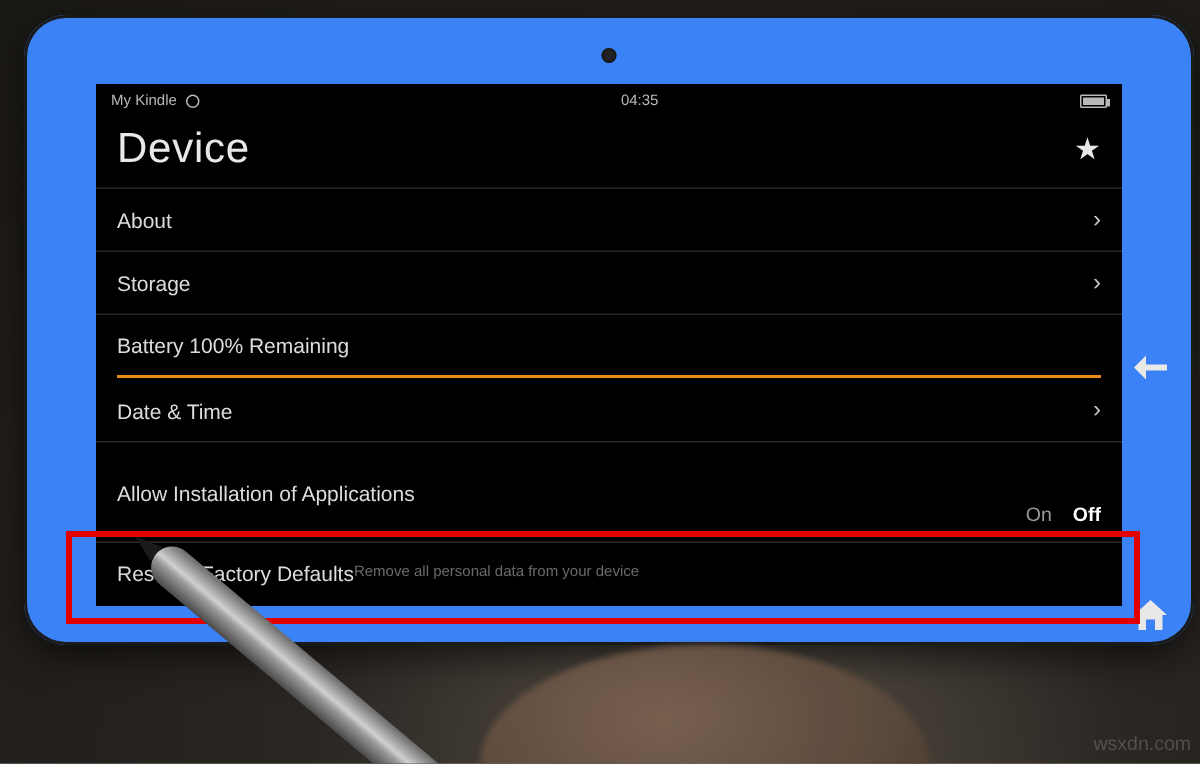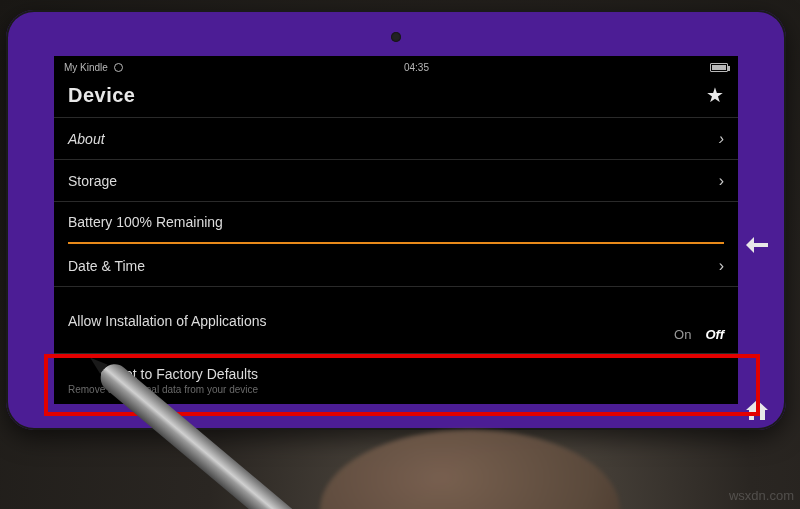--- a/index.html
+++ b/index.html
@@ -6,25 +6,25 @@
   body {
     width: 800px;
     height: 509px;
     background: radial-gradient(ellipse at 60% 100%, #5a5248 0%, #2a2622 40%, #1a1815 100%);
     font-family: -apple-system, "Helvetica Neue", Arial, sans-serif;
     position: relative;
     overflow: hidden;
   }
   .tablet {
     position: absolute;
-    left: 6px;
+    left: 16px;
     top: 10px;
     width: 780px;
     height: 420px;
-    background: #4c1d95;
+    background: #3b82f6;
     border-radius: 28px;
     box-shadow: 0 8px 24px rgba(0,0,0,0.6), inset 0 0 0 2px #1a1a1a;
   }
   .screen {
     position: absolute;
     left: 48px;
     top: 46px;
     width: 684px;
     height: 348px;
     background: #000;
@@ -57,52 +57,52 @@
   }
   .battery-ico::after { content:""; position:absolute; right:-3px; top:2px; width:2px; height:5px; background:#b8b8b8; }
   .battery-fill { position:absolute; left:1px; top:1px; bottom:1px; width:14px; background:#b8b8b8; }
 
   .title-row {
     display: flex; align-items: center; justify-content: space-between;
     padding: 6px 14px 10px;
   }
   .title {
     color: #e8e8e8;
-    font-size: 20px;
-    font-weight: 700;
+    font-size: 28px;
+    font-weight: 400;
     letter-spacing: 0.5px;
   }
   .star { color: #e8e8e8; font-size: 20px; }
 
   .list { display: flex; flex-direction: column; }
   .row {
     display: flex; align-items: center; justify-content: space-between;
     padding: 12px 14px 11px;
     border-bottom: 1px solid #2a2a2a;
     position: relative;
   }
-  .row:first-child { border-top: 1px solid #2a2a2a; font-style: italic; }
+  .row:first-child { border-top: 1px solid #2a2a2a; }
   .row-label { color: #dcdcdc; font-size: 14px; }
   .row-sub { color: #6a6a6a; font-size: 10px; margin-top: 2px; }
-  .row-left { display: flex; flex-direction: column; text-align: right; }
+  .row-left { display: flex; flex-direction: row; text-align: right; }
   .chev { color: #c8c8c8; font-size: 16px; }
 
   .battery-row .progress {
     position: absolute;
     left: 14px; right: 14px; bottom: 0;
     height: 2px;
     background: #e88a1a;
   }
   .battery-row { border-bottom-color: transparent; padding-bottom: 14px; }
 
   .toggle {
     display: flex; align-items: center; gap: 14px;
     color: #9a9a9a; font-size: 13px; margin-top: 28px;
   }
-  .toggle .active { color: #fff; font-weight: 600; font-style: italic; }
+  .toggle .active { color: #fff; font-weight: 600; }
 
   .nav-back, .nav-home {
     position: absolute;
     right: 18px;
     color: #e8e8e8;
   }
   .nav-back { top: 226px; }
   .nav-home { top: 390px; font-size: 22px; }
 
   .highlight {

